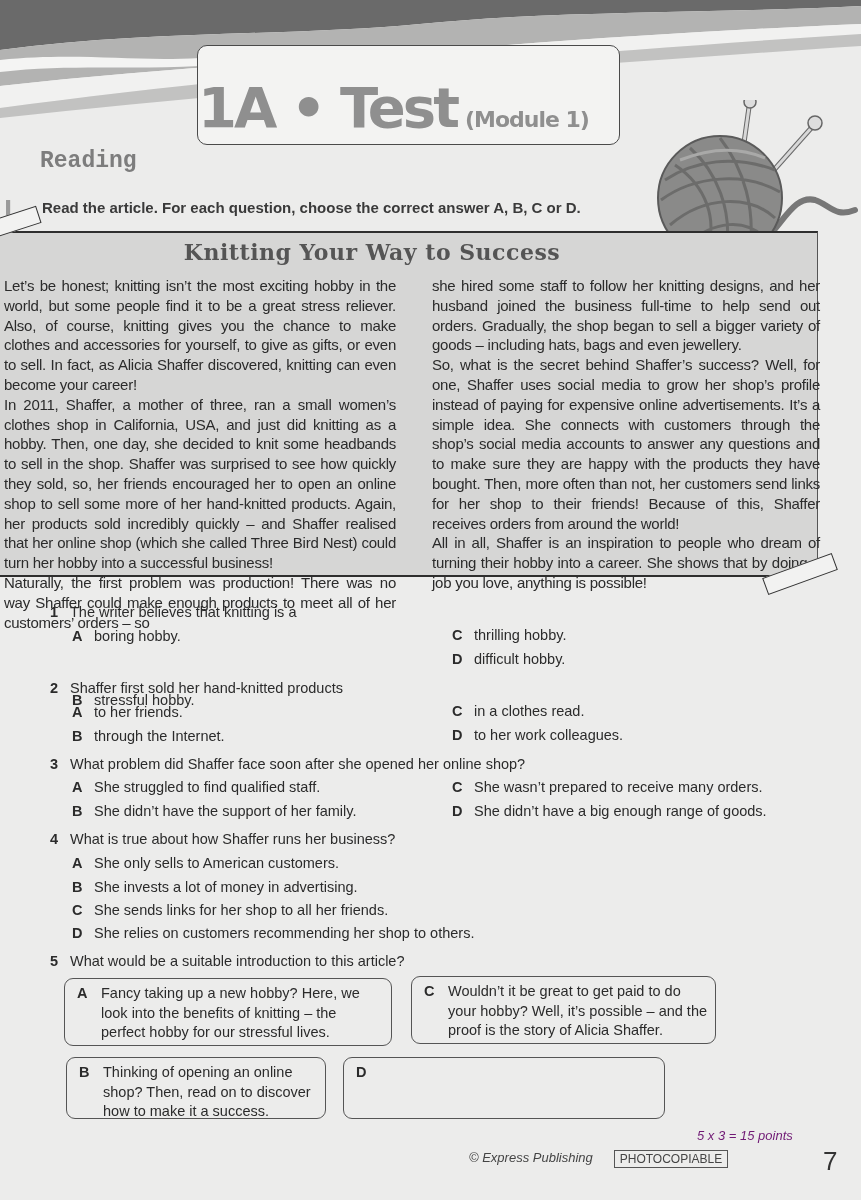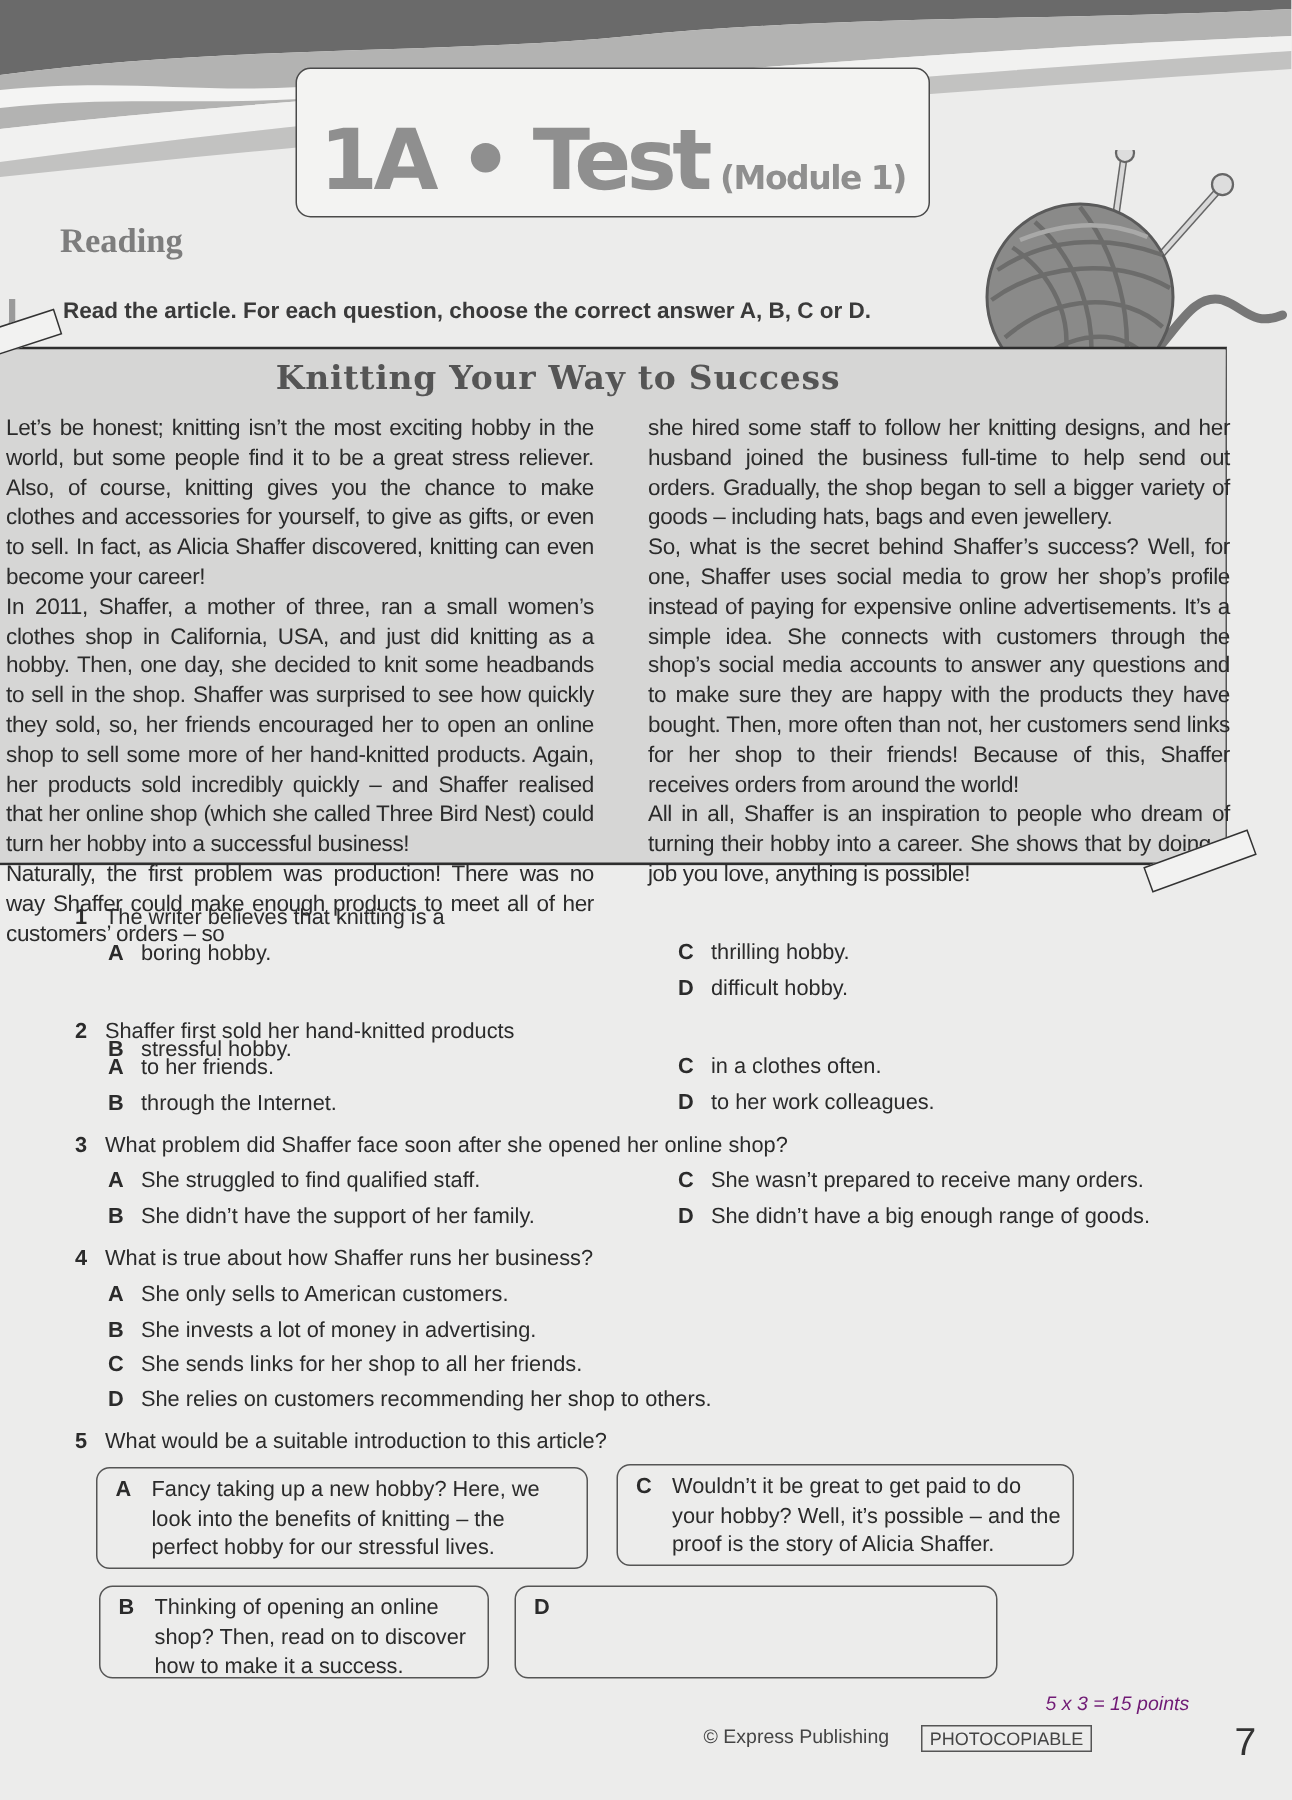--- a/index.html
+++ b/index.html
@@ -1,40 +1,40 @@
 <!DOCTYPE html>
 <html><head>
 <meta charset="utf-8">
 <style>
   html,body{margin:0;padding:0;}
   body{width:861px;height:1200px;background:#ececeb;position:relative;overflow:hidden;font-family:"Liberation Sans",sans-serif;color:#2a2a2a;}
   .waves{position:absolute;left:0;top:0;width:861px;height:130px;}
-  .title-box{position:absolute;left:197px;top:45px;width:423px;height:100px;border:1.5px solid #4a4a4a;border-radius:10px;background:#f3f3f2;box-sizing:border-box;display:flex;align-items:flex-end;justify-content:center;padding-bottom:8px;}
+  .title-box{position:absolute;left:197px;top:45px;width:423px;height:100px;border:1.5px solid #4a4a4a;border-radius:10px;background:#f3f3f2;box-sizing:border-box;display:flex;align-items:flex-end;padding-bottom:8px;}
   .title-main{font-family:"DejaVu Sans",sans-serif;font-weight:bold;font-size:56px;color:#8f8f8f;letter-spacing:-3px;line-height:1;}
   .title-sub{font-family:"DejaVu Sans",sans-serif;font-weight:bold;font-size:22px;color:#8f8f8f;margin-left:8px;margin-bottom:4px;letter-spacing:-1px;}
-  .section-title{position:absolute;left:40px;top:148px;font-family:Liberation Serif, serif;font-weight:bold;font-size:23px;color:#7d7d7d;}
+  .section-title{position:absolute;left:40px;top:148px;font-family:Liberation Mono, monospace;font-weight:bold;font-size:23px;color:#7d7d7d;}
   .task-letter{position:absolute;left:4px;top:196px;font-family:"DejaVu Sans",sans-serif;font-weight:bold;font-size:22px;color:#9a9a9a;}
   .instruction{position:absolute;left:42px;top:199px;font-size:15px;font-weight:bold;color:#3a3a3a;}
   .yarn{position:absolute;left:625px;top:100px;width:235px;height:180px;}
   .article{position:absolute;left:0;top:231px;width:818px;height:346px;background:#d6d6d5;border-top:2px solid #2e2e2e;border-right:1.5px solid #555;border-bottom:2px solid #2e2e2e;box-sizing:border-box;border-radius:0 0 40px 0 / 0 0 6px 0;}
   .article-title{position:absolute;left:0;width:744px;top:6px;text-align:center;font-family:"DejaVu Serif",serif;font-weight:bold;font-size:22px;color:#555;letter-spacing:0.5px;}
   .col{position:absolute;top:43px;width:392px;font-size:15px;line-height:19.8px;text-align:justify;color:#2b2b2b;font-family:"Liberation Sans",sans-serif;letter-spacing:-0.25px;}
   .col p{margin:0;}
   .col-left{left:4px;}
   .col-right{left:432px;width:388px;}
   .tape{position:absolute;background:#f2f2f1;border:1.5px solid #333;}
   .questions{position:absolute;left:50px;top:601px;width:780px;font-size:14.5px;color:#2b2b2b;font-family:"Liberation Sans",sans-serif;}
   .q{position:absolute;left:0;}
   .qnum{font-weight:bold;display:inline-block;width:20px;}
   .opt{position:absolute;}
   .opt b{display:inline-block;width:22px;}
   .box{position:absolute;border:1.5px solid #555;border-radius:9px;background:#ececeb;box-sizing:border-box;font-size:14.5px;line-height:19.5px;padding:5px 8px 5px 36px;color:#2b2b2b;}
   .box b{position:absolute;left:12px;top:5px;}
   .points{position:absolute;left:697px;top:1128px;font-size:13px;font-style:italic;color:#701a75;}
-  .copyright{position:absolute;left:469px;top:1150px;font-size:13px;color:#444;}
+  .copyright{position:absolute;left:469px;top:1150px;font-size:13px;color:#444;font-style:italic;}
   .photocopiable{position:absolute;left:614px;top:1150px;width:114px;height:18px;border:1px solid #555;box-sizing:border-box;font-size:12px;text-align:center;line-height:16px;color:#444;}
   .page-number{position:absolute;left:823px;top:1146px;font-size:26px;color:#333;}
 </style>
 </head>
 <body>
 
 <svg class="waves" viewBox="0 0 861 130" preserveAspectRatio="none">
   <path d="M0,0 L861,0 L861,6 C700,14 560,10 420,24 C300,36 150,30 0,50 Z" fill="#6a6a6a"></path>
   <path d="M0,50 C150,30 300,36 420,24 C560,10 700,14 861,6 L861,24 C720,30 560,40 420,52 C280,62 140,70 0,86 Z" fill="#b3b3b2"></path>
   <path d="M0,86 C140,70 280,62 420,52 C560,40 720,30 861,24 L861,34 C700,44 540,58 400,66 C260,76 120,92 0,108 Z" fill="#f1f1f0"></path>
@@ -89,21 +89,21 @@
   <div class="opt" style="left:22px;top:27px;"><b>A</b><span>boring hobby.</span></div>
   <div class="opt" style="left:22px;top:51px;margin-top:40px;"><b>B</b><span>stressful hobby.</span></div>
   <div class="opt" style="left:402px;top:26px;"><b>C</b><span>thrilling hobby.</span></div>
   <div class="opt" style="left:402px;top:50px;"><b>D</b><span>difficult hobby.</span></div>
 
   <div class="q" style="top:79px;">
     <span class="qnum">2</span><span>Shaffer first sold her hand-knitted products</span>
   </div>
   <div class="opt" style="left:22px;top:103px;"><b>A</b><span>to her friends.</span></div>
   <div class="opt" style="left:22px;top:127px;"><b>B</b><span>through the Internet.</span></div>
-  <div class="opt" style="left:402px;top:102px;"><b>C</b><span>in a clothes often.</span></div>
+  <div class="opt" style="left:402px;top:102px;"><b>C</b><span>in a clothes read.</span></div>
   <div class="opt" style="left:402px;top:126px;"><b>D</b><span>to her work colleagues.</span></div>
 
   <div class="q" style="top:155px;">
     <span class="qnum">3</span><span>What problem did Shaffer face soon after she opened her online shop?</span>
   </div>
   <div class="opt" style="left:22px;top:178px;"><b>A</b><span>She struggled to find qualified staff.</span></div>
   <div class="opt" style="left:22px;top:202px;"><b>B</b><span>She didn’t have the support of her family.</span></div>
   <div class="opt" style="left:402px;top:178px;"><b>C</b><span>She wasn’t prepared to receive many orders.</span></div>
   <div class="opt" style="left:402px;top:202px;"><b>D</b><span>She didn’t have a big enough range of goods.</span></div>
 

